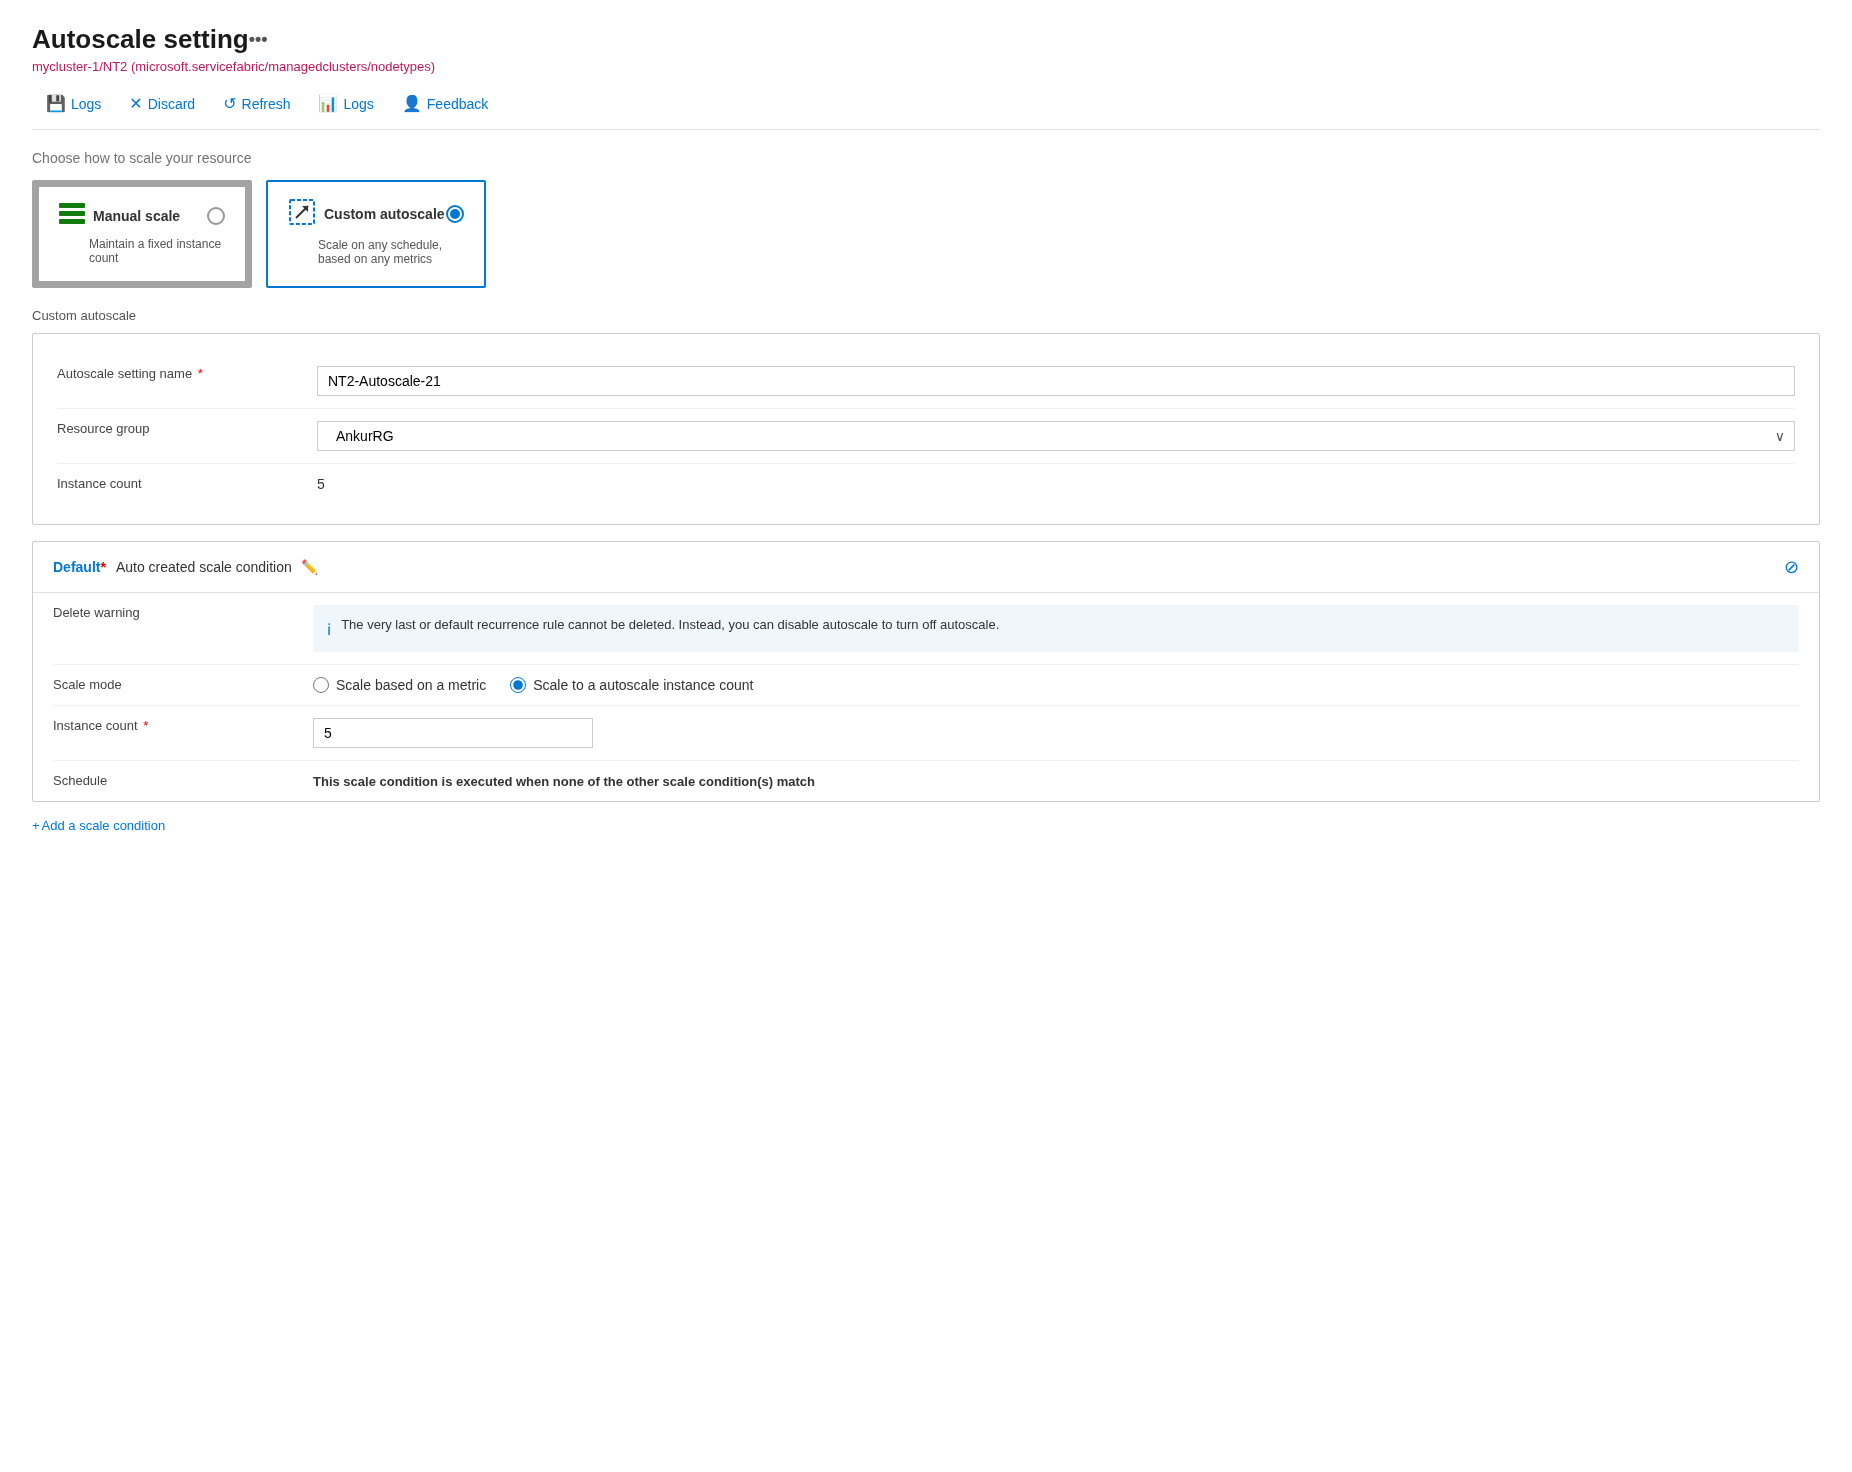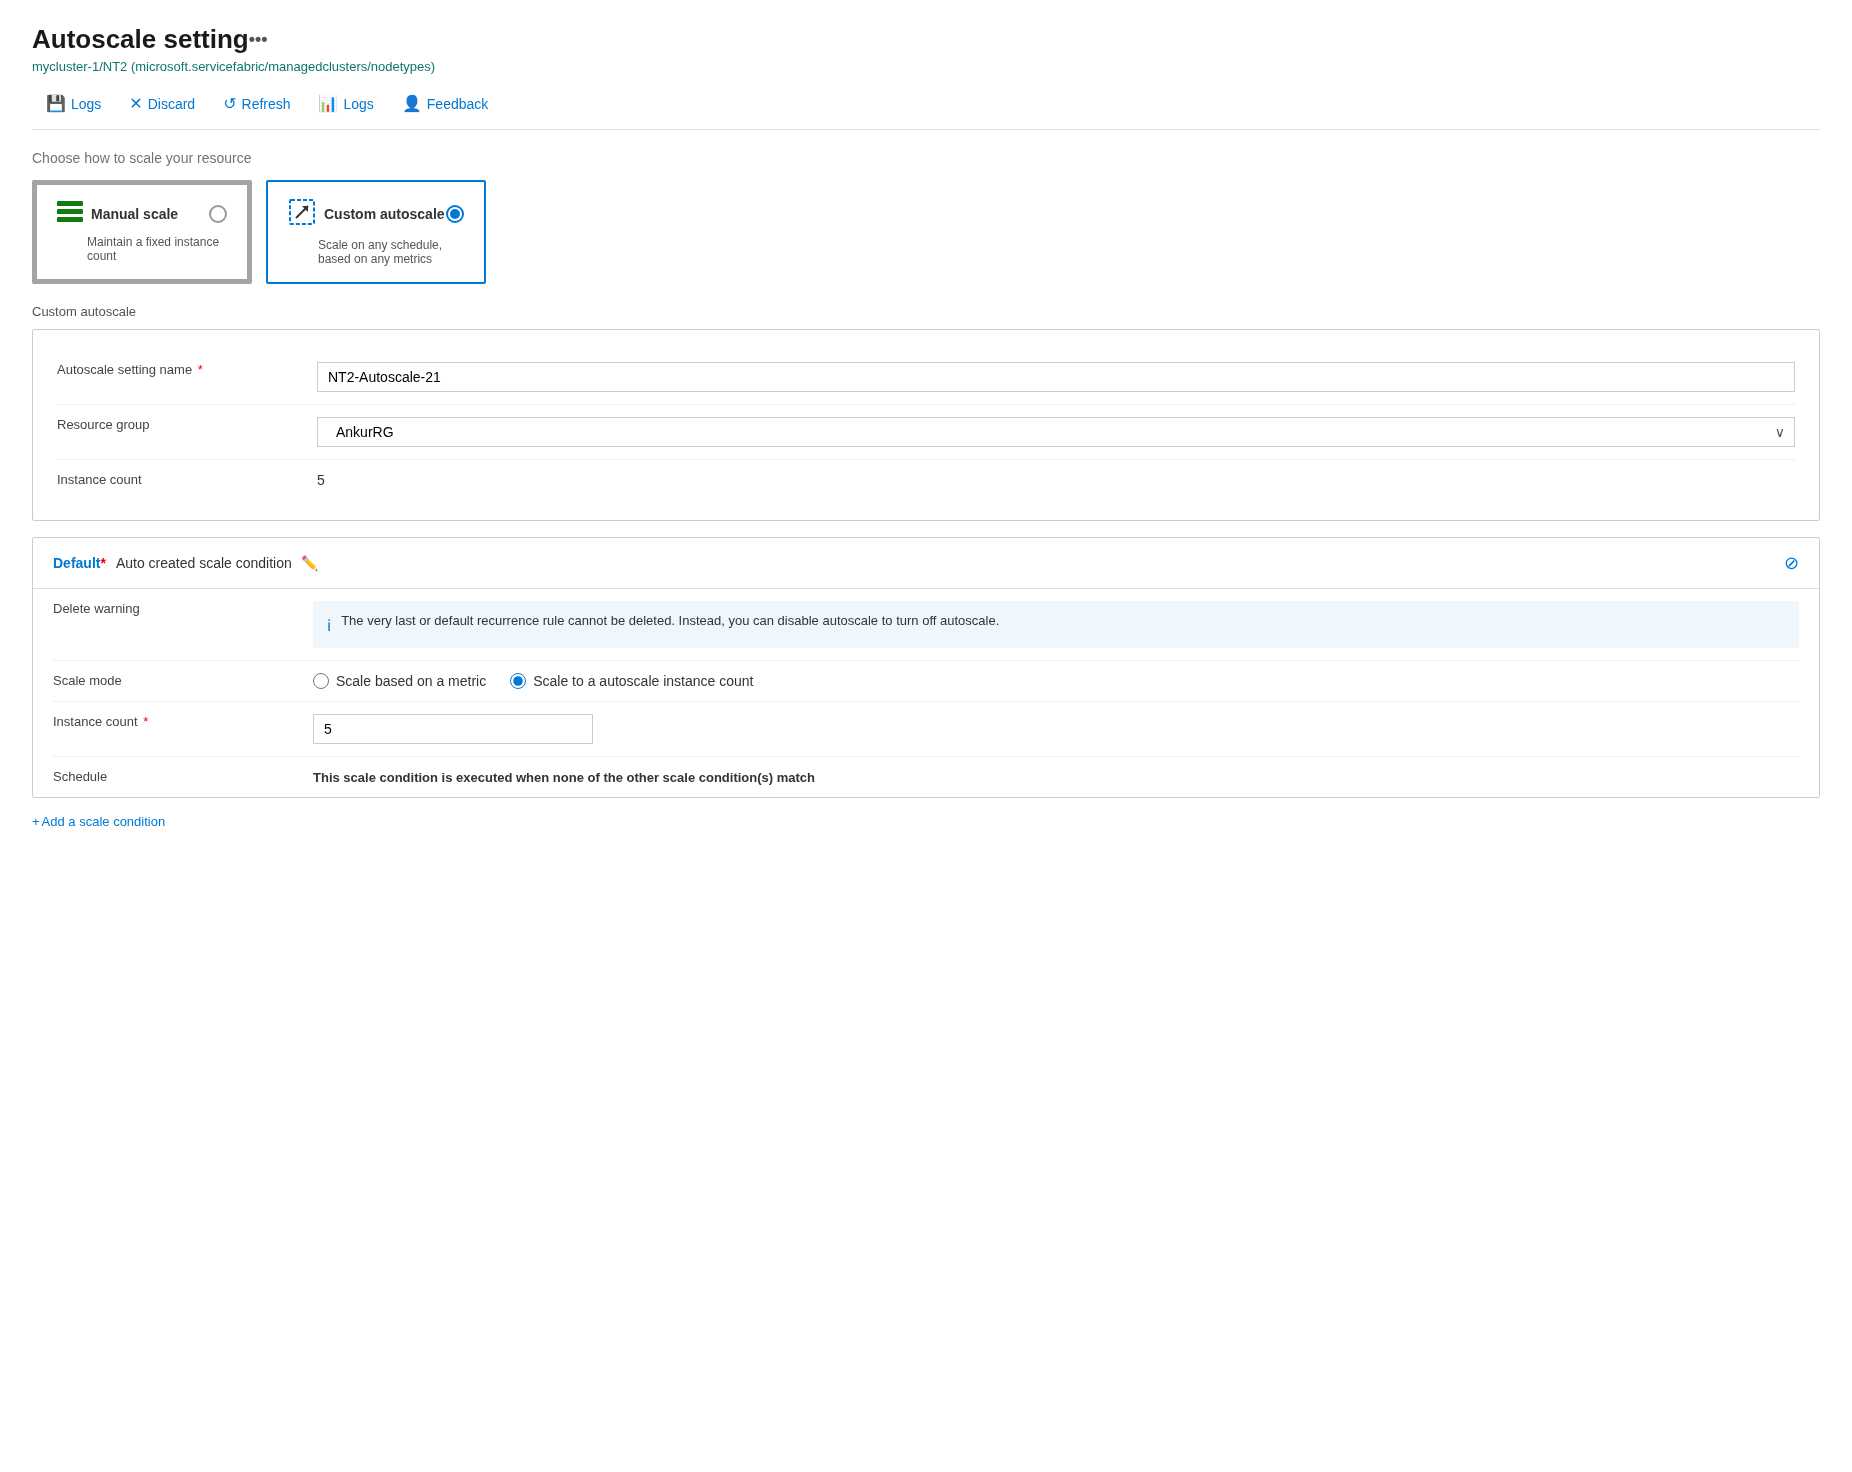--- a/index.html
+++ b/index.html
@@ -12,21 +12,21 @@
     }
     .page-title {
       font-size: 26px;
       font-weight: 700;
       color: #1a1a1a;
       display: flex;
       align-items: center;
     }
     .page-subtitle {
       font-size: 13px;
-      color: #0f766e;
+      color: #be185d;
       margin-top: 4px;
       margin-bottom: 14px;
     }
     .toolbar {
       display: flex;
       align-items: center;
       gap: 0;
       border-bottom: 1px solid #e0e0e0;
       padding-bottom: 10px;
       margin-bottom: 20px;
@@ -51,21 +51,21 @@
       font-weight: 400;
       margin-bottom: 14px;
       color: #737373;
     }
     .scale-cards {
       display: flex;
       gap: 14px;
       margin-bottom: 20px;
     }
     .scale-card {
-      border: 5px solid #a3a3a3;
+      border: 7px solid #a3a3a3;
       border-radius: 2px;
       padding: 16px 20px;
       width: 220px;
       cursor: pointer;
       position: relative;
       display: flex;
       flex-direction: column;
       gap: 8px;
     }
     .scale-card.selected {

